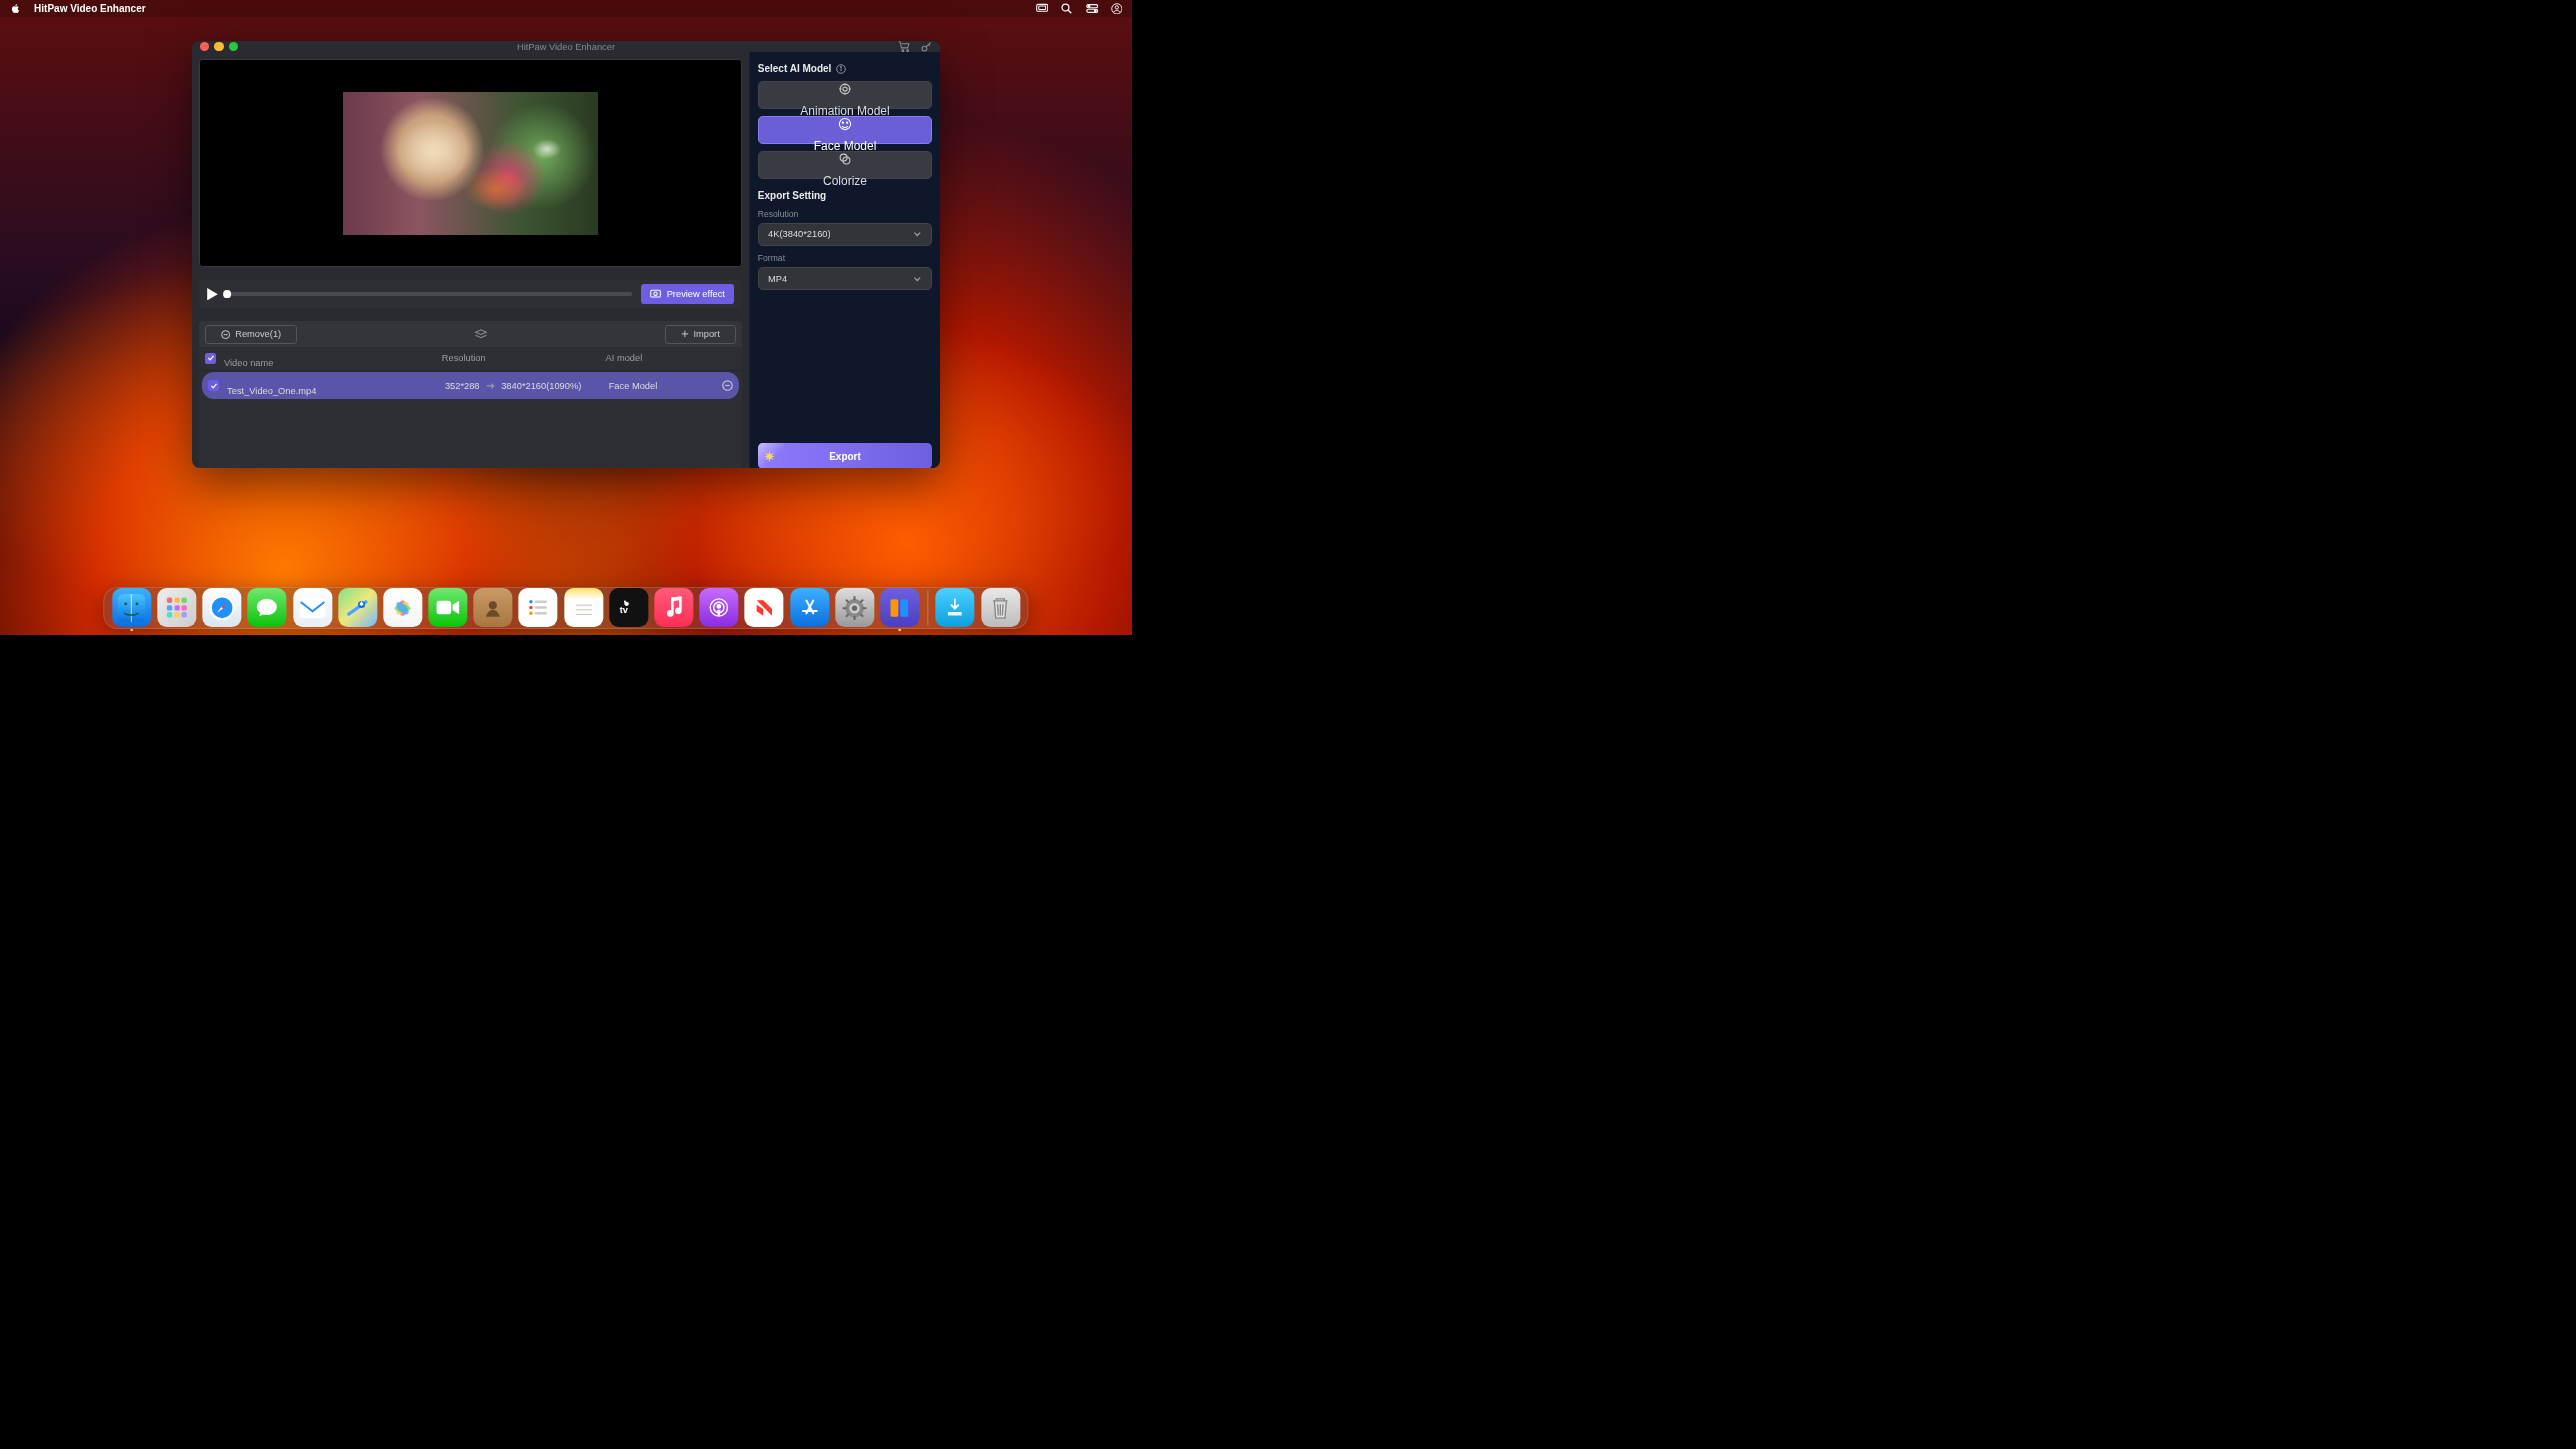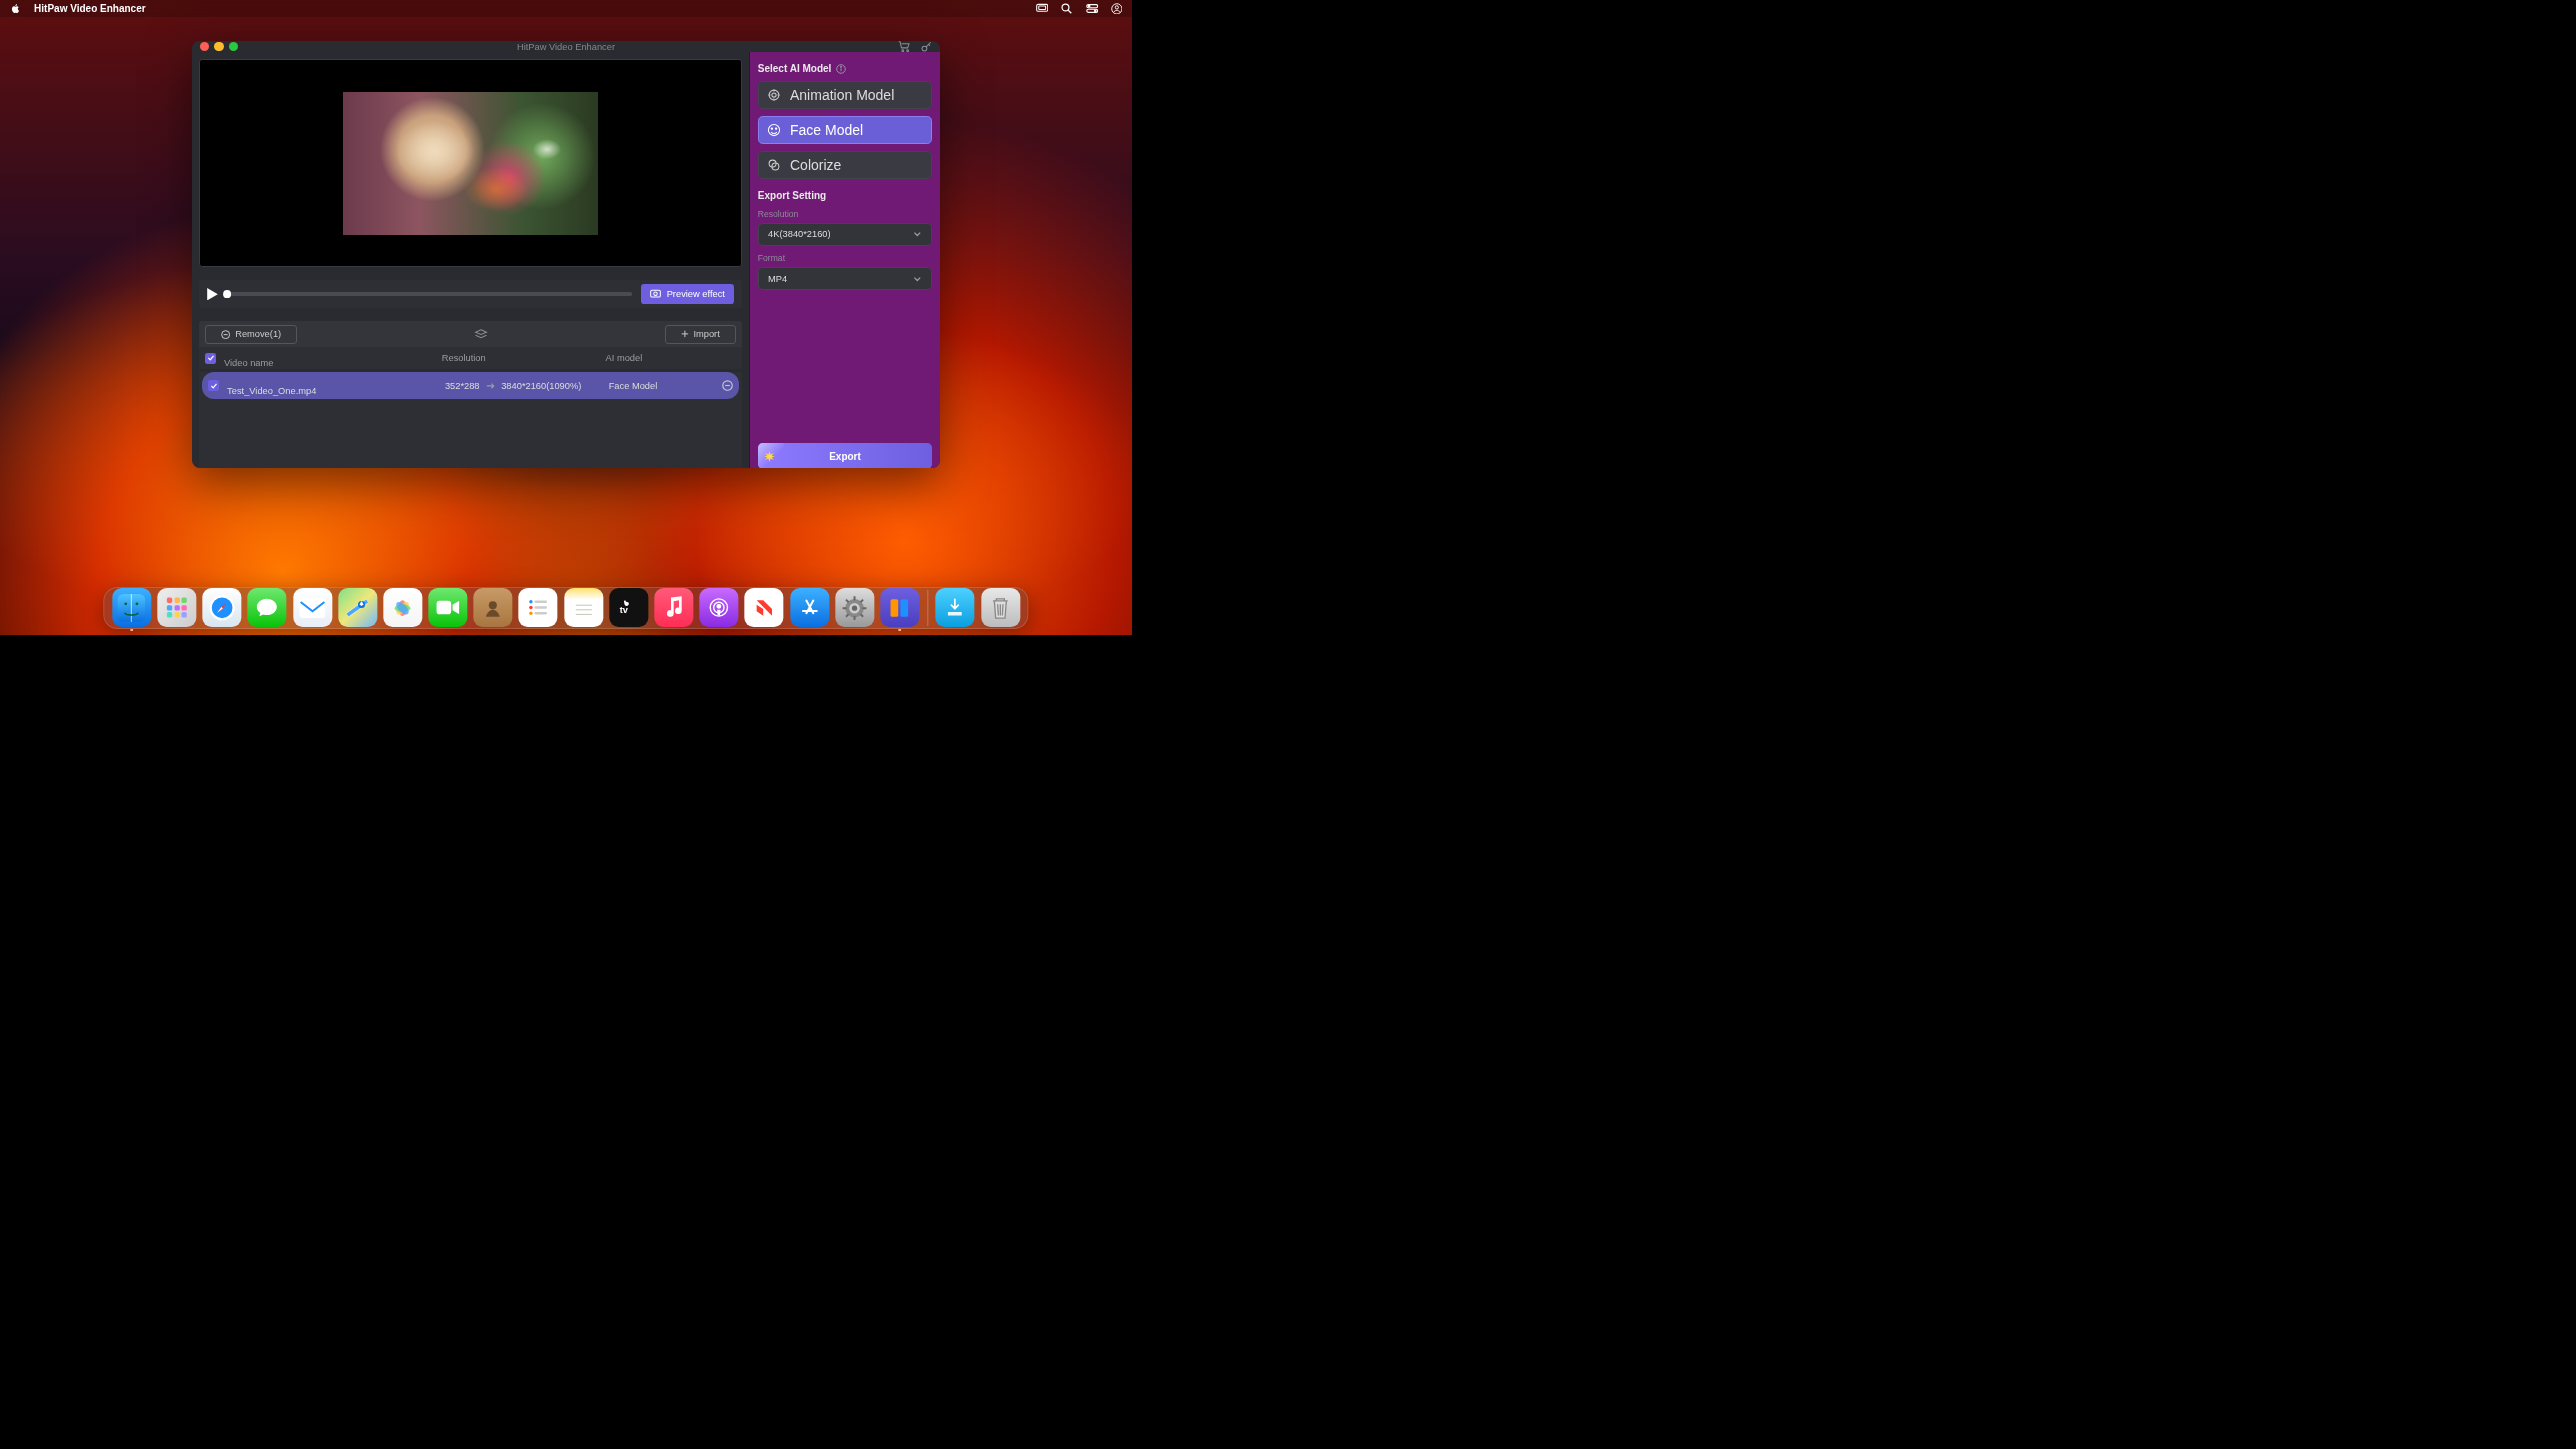--- a/index.html
+++ b/index.html
@@ -46,21 +46,21 @@
     display:flex; flex-direction:column;
   }
   .titlebar{height:20px; background:#2a2b30;display:flex;align-items:center;justify-content:space-between;padding:0 7.8px;}
   .traffic{display:flex;gap:5.4px;}
   .traffic span{width:9.3px;height:9.3px;border-radius:50%;}
   .tl-red{background:#ff5f57;} .tl-yel{background:#febc2e;} .tl-grn{background:#28c840;}
   .titlebar-title{color:#888;font-size:9.3px;position:absolute;left:0;right:0;text-align:center;pointer-events:none;}
   .titlebar-icons{display:flex;gap:11px;color:#8a8d96;}
   .app-body{flex:1;display:flex;}
   .main-pane{flex:1;display:flex;flex-direction:column;padding:7px 7px 7px 7px; gap:13px;}
-  .side-pane{width:191px;background:#701a75;padding:11px 7.8px;display:flex;flex-direction:column;border-left:0.8px solid #1e1f23;position:relative;}
+  .side-pane{width:191px;background:#0f172a;padding:11px 7.8px;display:flex;flex-direction:column;border-left:0.8px solid #1e1f23;position:relative;}
   
   .video-box{background:#000;border:0.8px solid #3a3b40;height:208px;border-radius:3.1px;display:flex;align-items:center;justify-content:center;position:relative;overflow:hidden;}
   .video-frame{
     width:255px;height:143px;
     background:
       radial-gradient(circle at 35% 40%, #e8cda8 0%, #c9a17c 18%, transparent 28%),
       radial-gradient(circle at 65% 60%, #d2446d 0%, transparent 20%),
       radial-gradient(circle at 78% 45%, #6fa85a 0%, transparent 25%),
       linear-gradient(90deg,#6b3a4c 0%,#8d5560 30%,#3c5532 70%,#2b3a22 100%);
     position:relative;
@@ -84,21 +84,21 @@
   .chk{width:11px;height:11px;background:#6d5fe0;border-radius:2.3px;display:inline-flex;align-items:center;justify-content:center;flex-shrink:0;}
   .col-name{width:210px;margin-top:10px;}
   .col-res{width:156px;}
   .col-model{flex:1;}
   .file-row{height:26.4px;background:#5a55a8;border-radius:12px;margin:3.1px 3.1px 0;display:flex;align-items:center;padding:0 6.2px;font-size:9.3px;color:#ddd;gap:7.8px;}
   .file-row .col-res{display:flex;align-items:center;gap:6.2px;}
   .file-row .remove-row{margin-left:auto;color:#bbb;cursor:pointer;}
   .list-body{background:#2e2f34;border-radius:0 0 3.1px 3.1px;flex:1;min-height:101px;}
   
   .side-pane h4{color:#eaeaea;font-size:10px;font-weight:700;display:flex;align-items:center;gap:4.7px;}
-  .model-btn{width:100%;height:28px;border-radius:4.7px;border:0.8px solid #44454c;background:#3a3b42;color:#ddd;font-size:14px;display:flex;align-items:center;gap:7.8px;padding:0 7.8px;margin-top:7px;cursor:pointer;}
+  .model-btn{width:100%;height:28px;border-radius:4.7px;border:0.8px solid #44454c;background:#3a3b42;color:#ddd;font-size:12px;display:flex;align-items:center;gap:7.8px;padding:0 7.8px;margin-top:7px;cursor:pointer;flex-direction:column;}
   .model-btn.selected{background:#6b5fd8;border-color:#8a7ff0;color:#fff;}
   .model-btn .micon{width:15.6px;height:15.6px;display:inline-flex;align-items:center;justify-content:center;}
   .section-gap{height:11px;}
   .label{font-size:8.6px;color:#8b8d95;margin-top:7.8px;margin-bottom:3.9px;}
   .select{width:100%;height:23px;border-radius:4.7px;border:0.8px solid #44454c;background:#33343a;color:#ddd;font-size:9.3px;display:flex;align-items:center;justify-content:space-between;padding:0 9.3px;cursor:pointer;}
   .export-btn{position:absolute;left:7.8px;right:7.8px;bottom:11px;height:26.4px;border:none;border-radius:4.7px;background:linear-gradient(90deg,#8e7bff,#6d5fe0);color:#fff;font-size:10px;font-weight:600;display:flex;align-items:center;justify-content:center;cursor:pointer;overflow:hidden;}
   .export-btn .shine{position:absolute;left:0;top:0;bottom:0;width:26.4px;background:linear-gradient(135deg,rgba(255,255,255,.5),transparent 60%);}
   .export-btn .star{position:absolute;left:6.2px;color:#ffd94d;}
   
   .dock{

